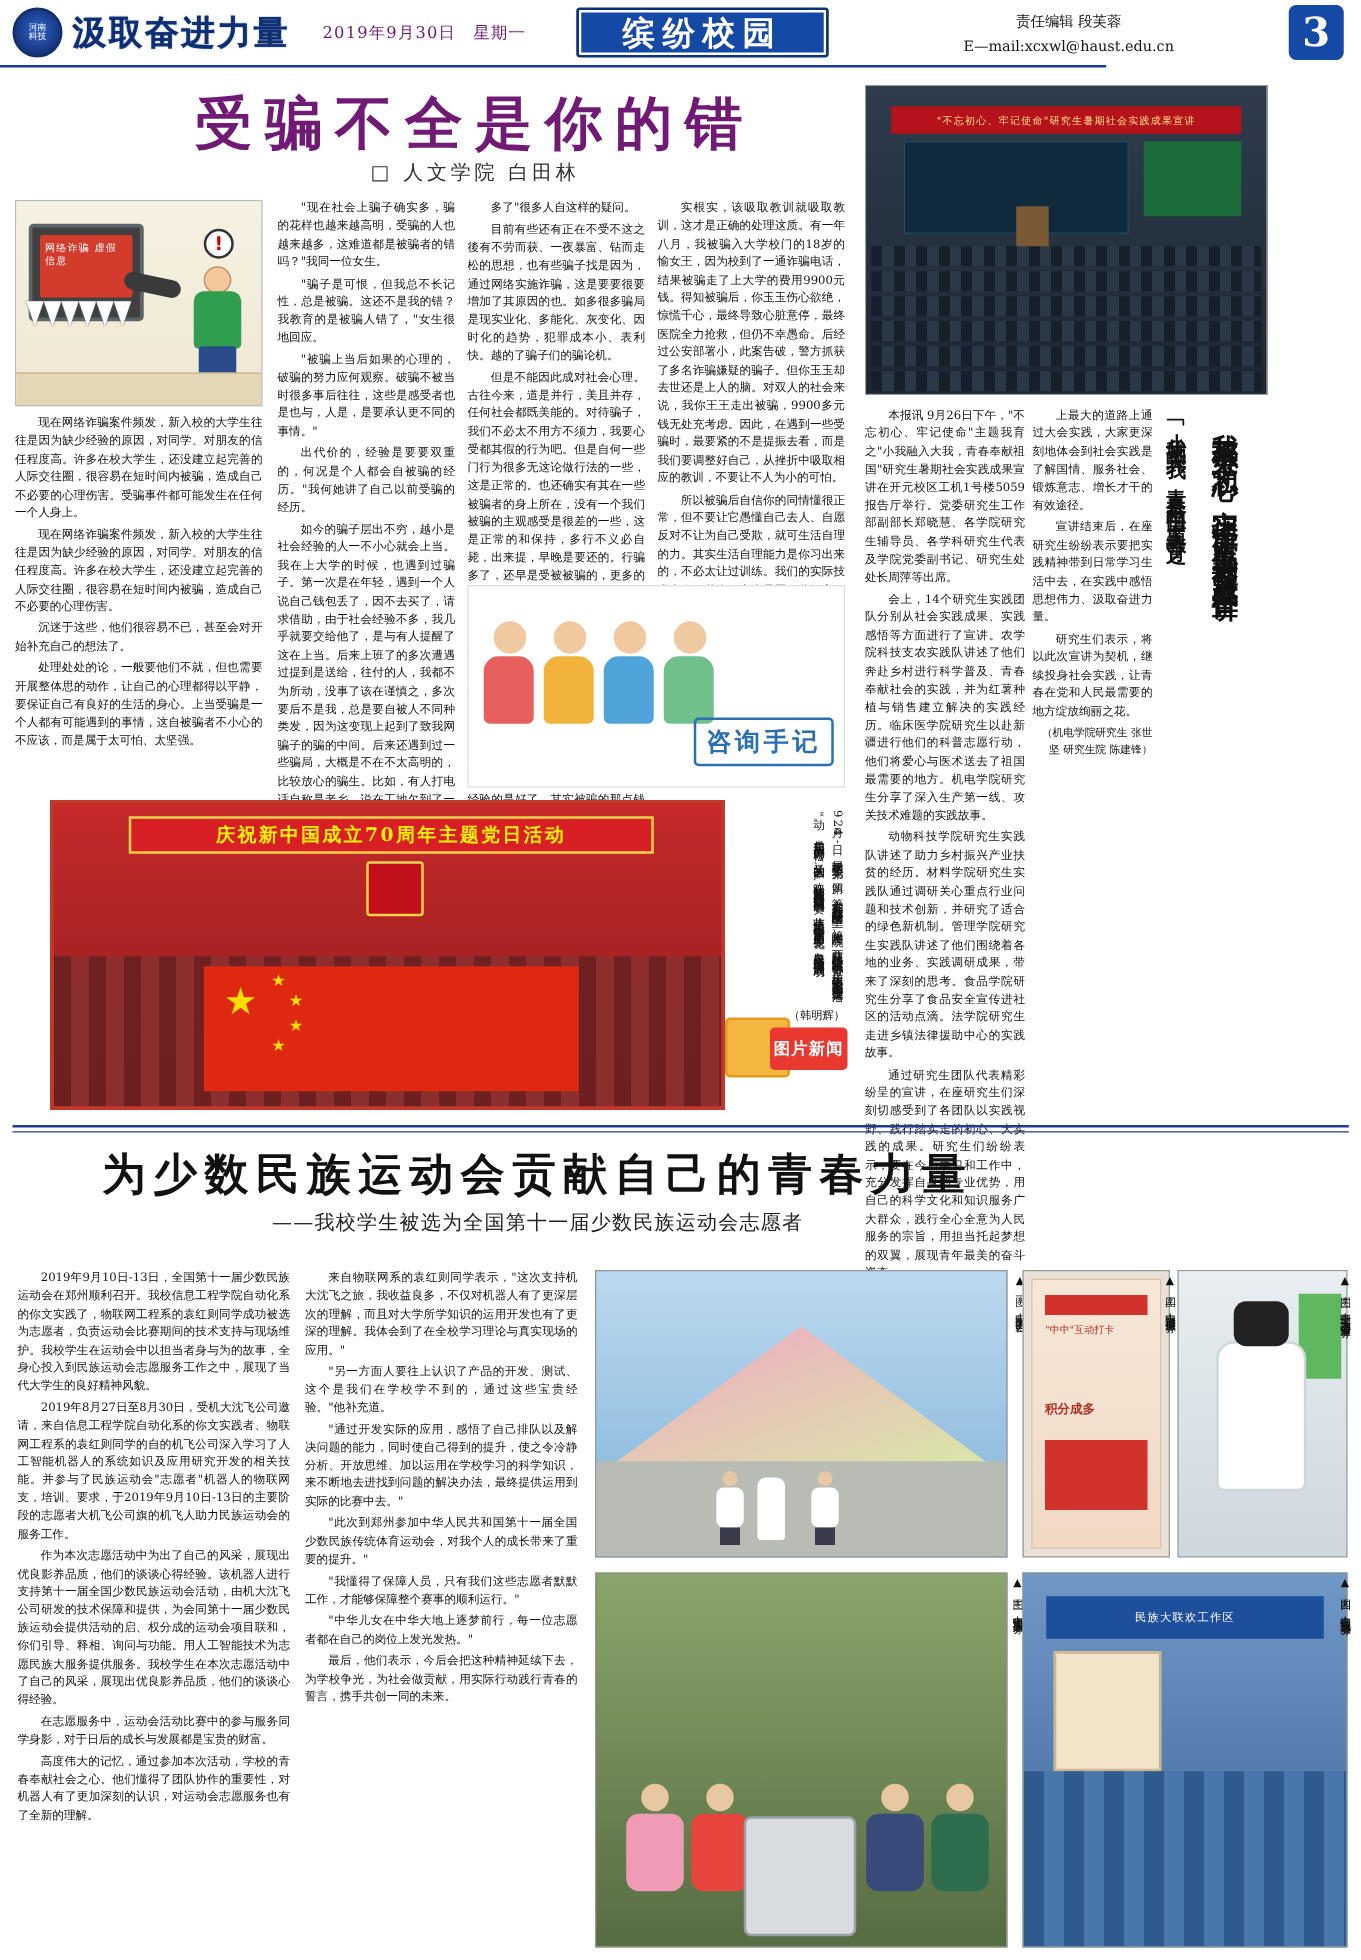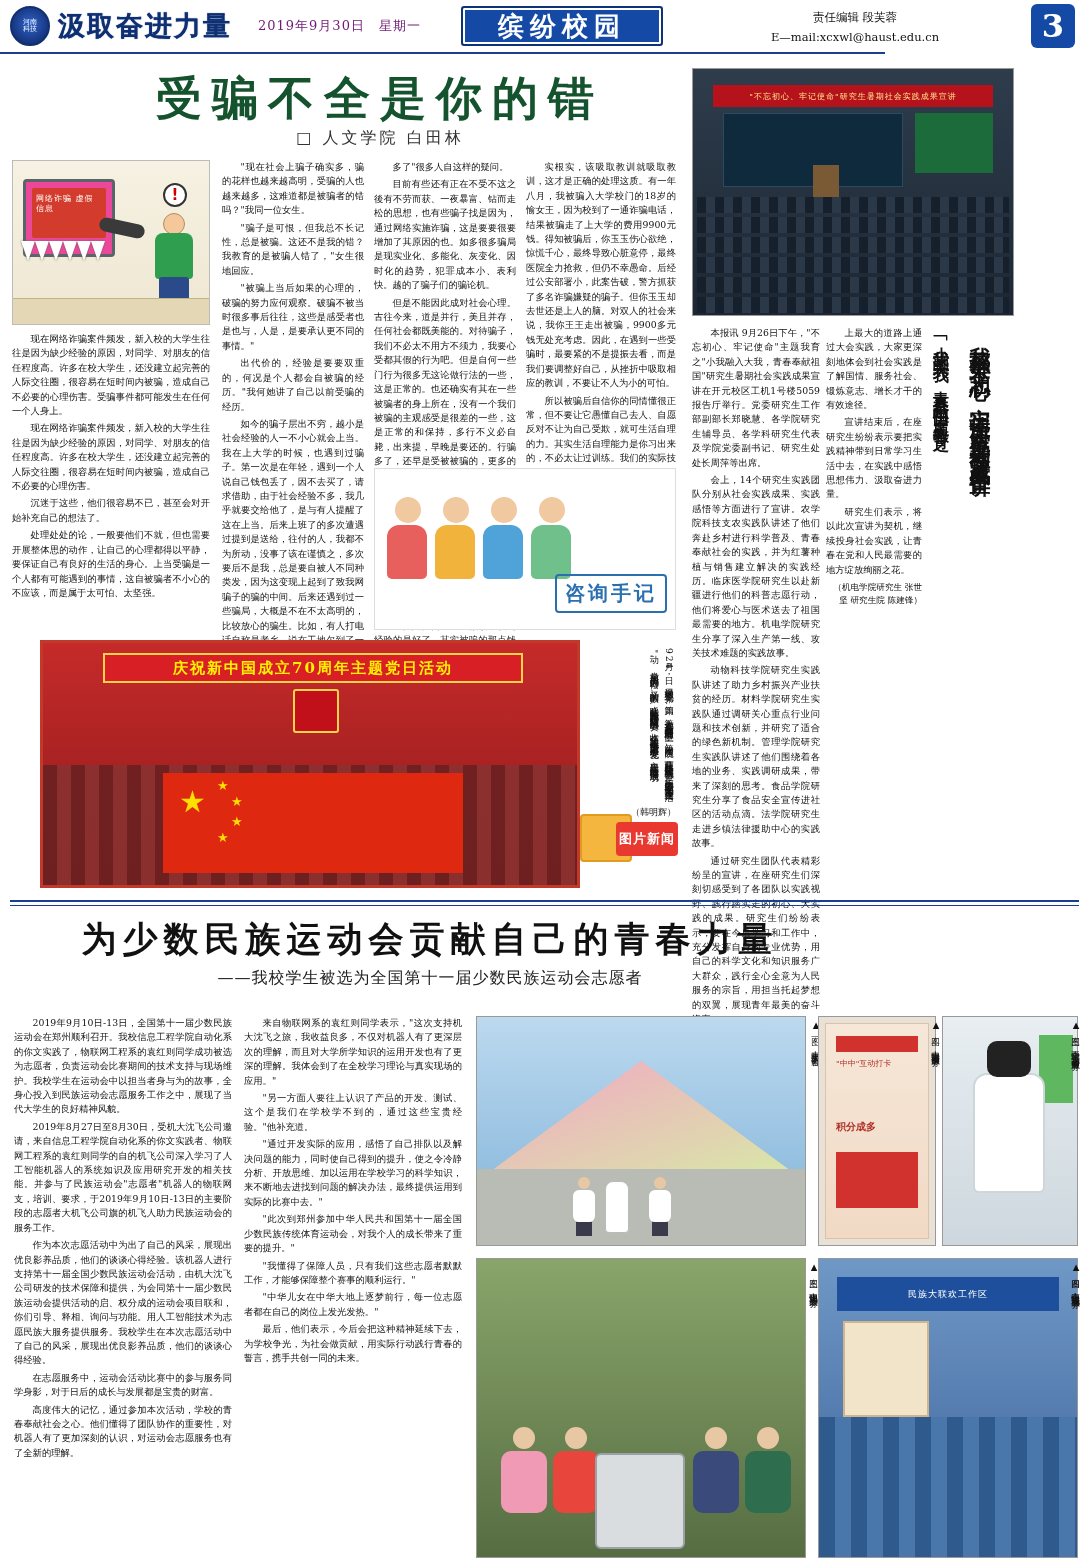--- a/index.html
+++ b/index.html
@@ -57,36 +57,36 @@
     background:#1549a6; color:#fff; font-size:32px; font-weight:bold;
     display:flex; align-items:center; justify-content:center;
     font-family:"DejaVu Serif",serif;
   }
 
   
   .headline1 {
     position:absolute; left:60px; top:68px; width:640px;
     text-align:center;
     font-family:"DejaVu Serif","Liberation Serif",serif;
-    font-weight:bold; font-size:46px; letter-spacing:10px; color:#14532d;
+    font-weight:bold; font-size:46px; letter-spacing:10px; color:#701a75;
   }
   .byline1 {
     position:absolute; left:60px; top:128px; width:640px;
     text-align:center; font-size:16px; color:#333; letter-spacing:3px;
   }
 
   
   .cartoon {
     position:absolute; left:12px; top:160px; width:198px; height:165px;
     border:1px solid #bbb; background:#f3efe6; overflow:hidden;
   }
   .cartoon .sky { position:absolute; inset:0; background:linear-gradient(#f6f1e2,#efe7d2); }
   .cartoon .monitor {
     position:absolute; left:10px; top:18px; width:92px; height:78px;
-    background:#ec4899; border:3px solid #5b6468; border-radius:4px;
+    background:#404040; border:3px solid #5b6468; border-radius:4px;
   }
   .cartoon .screen {
     position:absolute; left:6px; top:6px; right:6px; bottom:16px;
     background:#d33b2c; border-radius:2px;
   }
   .cartoon .screen-txt{
     position:absolute; inset:0; color:#fff; font-size:8px; line-height:1.3;
     padding:6px 4px; font-family:"DejaVu Serif",serif; letter-spacing:1px;
   }
   .cartoon .teeth {

